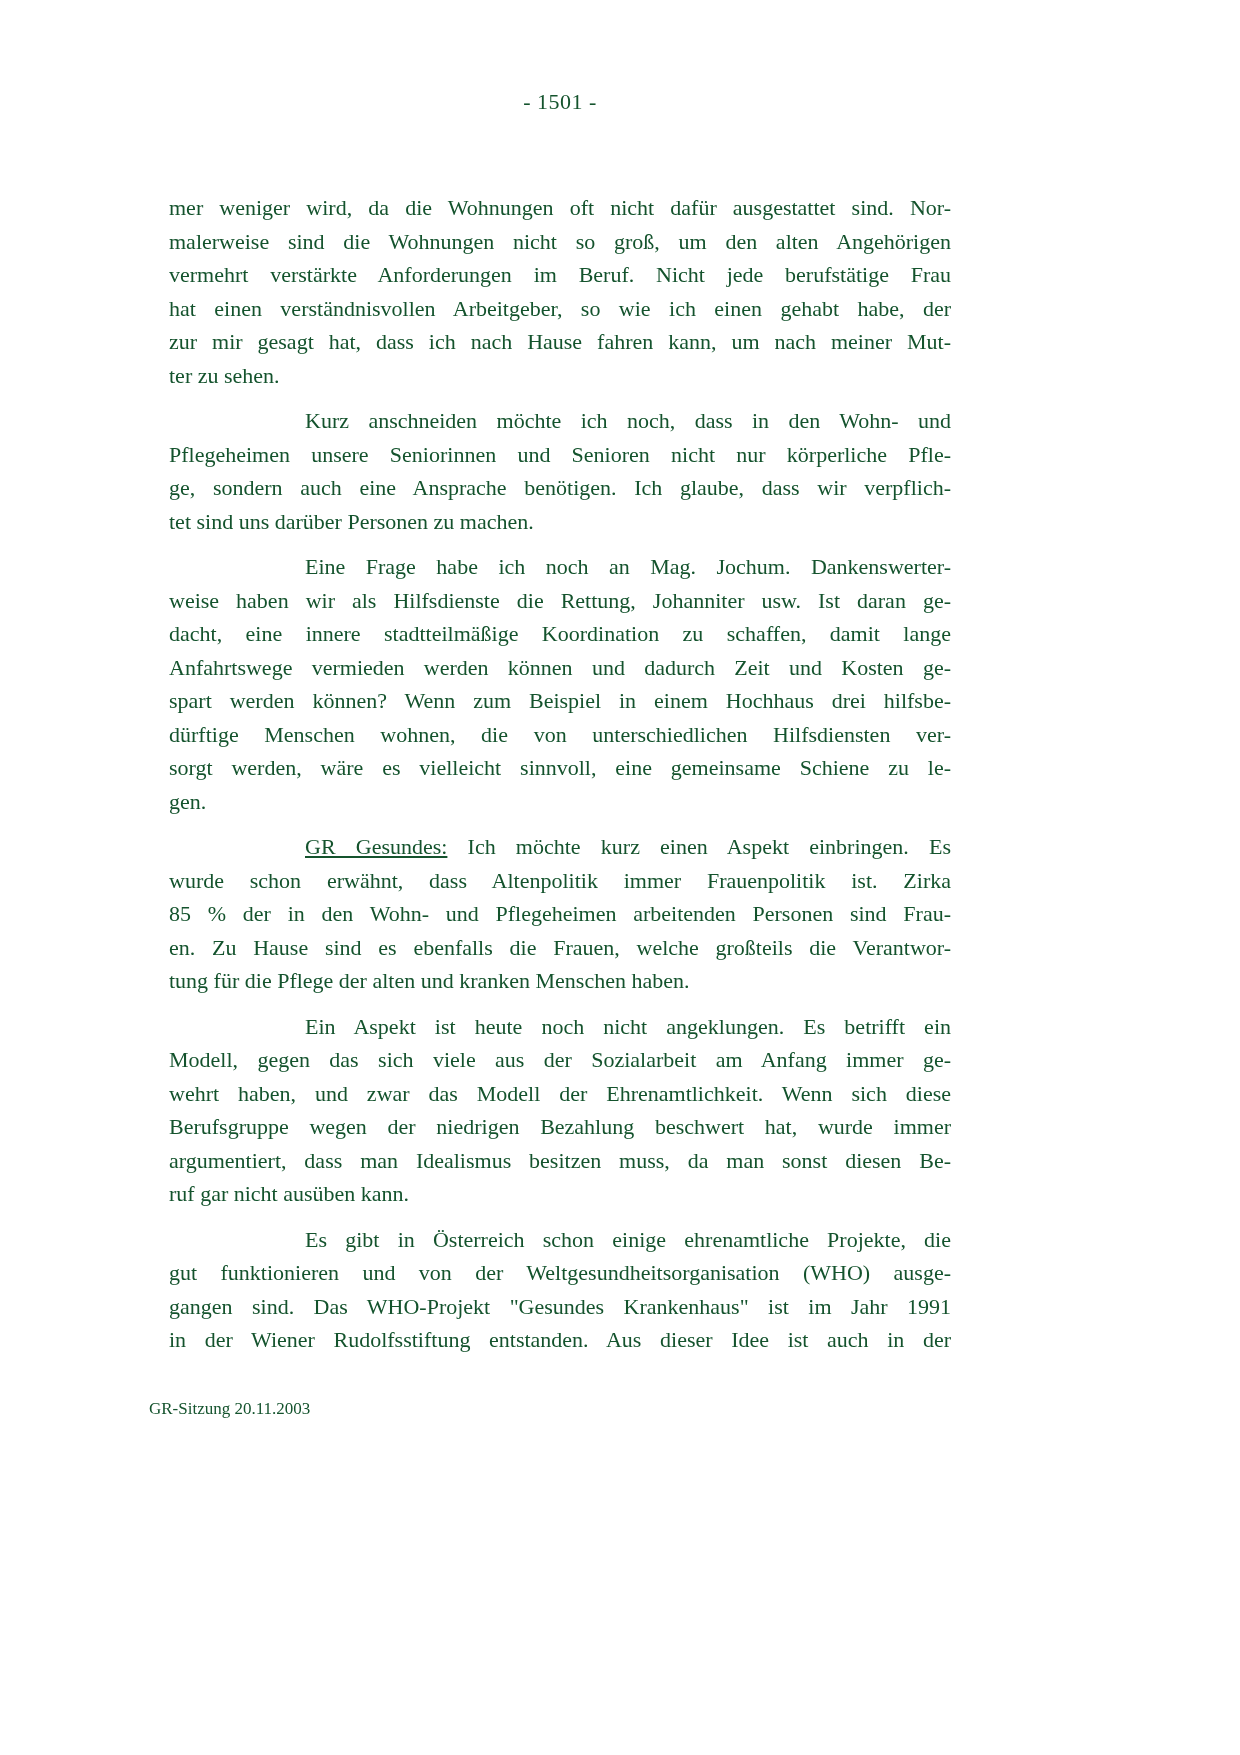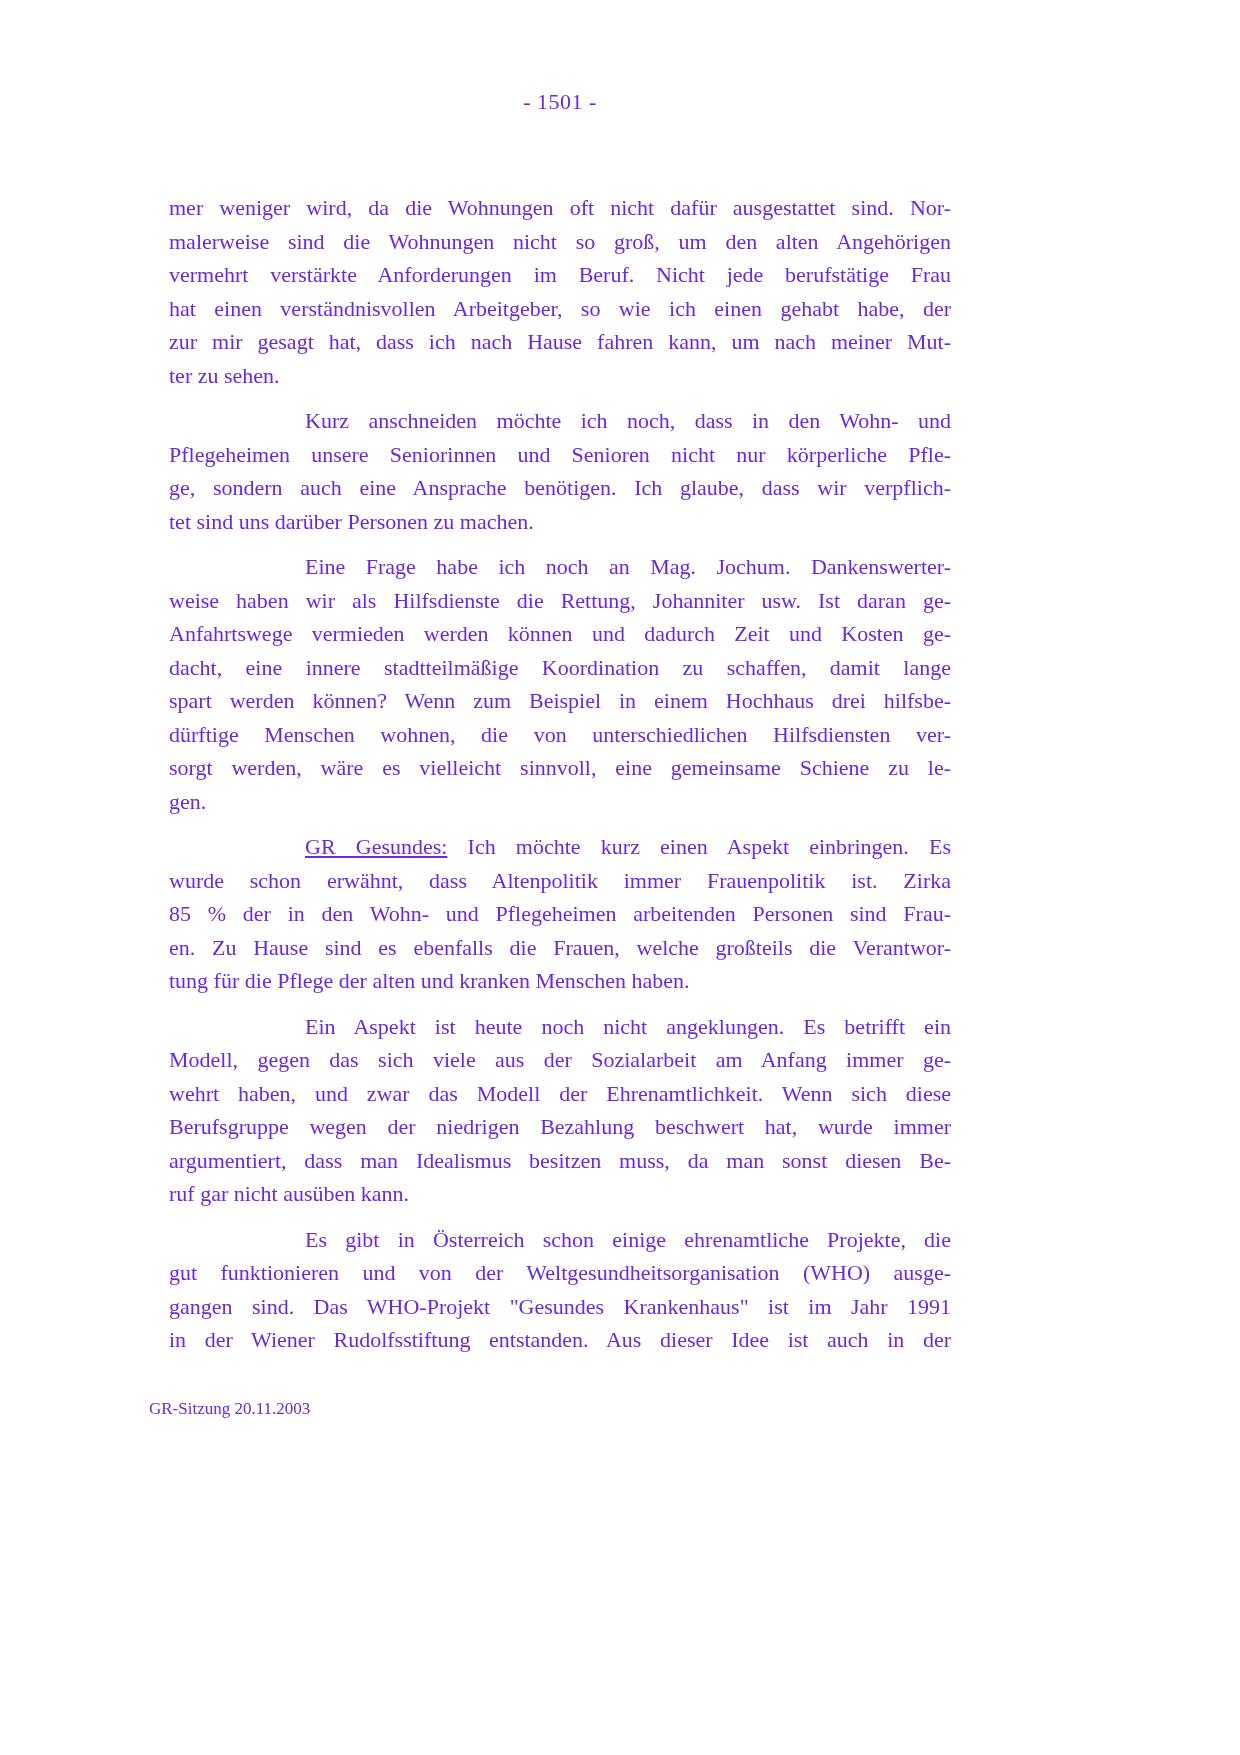--- a/index.html
+++ b/index.html
@@ -3,21 +3,21 @@
 <meta charset="utf-8">
 <style>
   html, body { margin: 0; padding: 0; background: #e9e9e9; }
   .page {
     position: relative;
     width: 1240px;
     height: 1755px;
     margin: 0 auto;
     background: #ffffff;
     font-family: "Liberation Serif", serif;
-    color: #6d28d9;
+    color: #14532d;
     overflow: hidden;
   }
   .content {
     position: absolute;
     left: 157px;
     top: 85px;
     width: 806px;
   }
   .page-number {
     text-align: center;
@@ -64,22 +64,22 @@
         </div>
         <div class="para">
           <div class="line indent">Kurz anschneiden möchte ich noch, dass in den Wohn- und</div>
           <div class="line">Pflegeheimen unsere Seniorinnen und Senioren nicht nur körperliche Pfle-</div>
           <div class="line">ge, sondern auch eine Ansprache benötigen. Ich glaube, dass wir verpflich-</div>
           <div class="line endline">tet sind uns darüber Personen zu machen.</div>
         </div>
         <div class="para">
           <div class="line indent">Eine Frage habe ich noch an Mag. Jochum. Dankenswerter-</div>
           <div class="line">weise haben wir als Hilfsdienste die Rettung, Johanniter usw. Ist daran ge-</div>
+          <div class="line">dacht, eine innere stadtteilmäßige Koordination zu schaffen, damit lange</div>
           <div class="line">Anfahrtswege vermieden werden können und dadurch Zeit und Kosten ge-</div>
-          <div class="line">dacht, eine innere stadtteilmäßige Koordination zu schaffen, damit lange</div>
           <div class="line">spart werden können? Wenn zum Beispiel in einem Hochhaus drei hilfsbe-</div>
           <div class="line">dürftige Menschen wohnen, die von unterschiedlichen Hilfsdiensten ver-</div>
           <div class="line">sorgt werden, wäre es vielleicht sinnvoll, eine gemeinsame Schiene zu le-</div>
           <div class="line endline">gen.</div>
         </div>
         <div class="para">
           <div class="line indent"><span class="u">GR Gesundes:</span> Ich möchte kurz einen Aspekt einbringen. Es</div>
           <div class="line">wurde schon erwähnt, dass Altenpolitik immer Frauenpolitik ist. Zirka</div>
           <div class="line">85 % der in den Wohn- und Pflegeheimen arbeitenden Personen sind Frau-</div>
           <div class="line">en. Zu Hause sind es ebenfalls die Frauen, welche großteils die Verantwor-</div>

